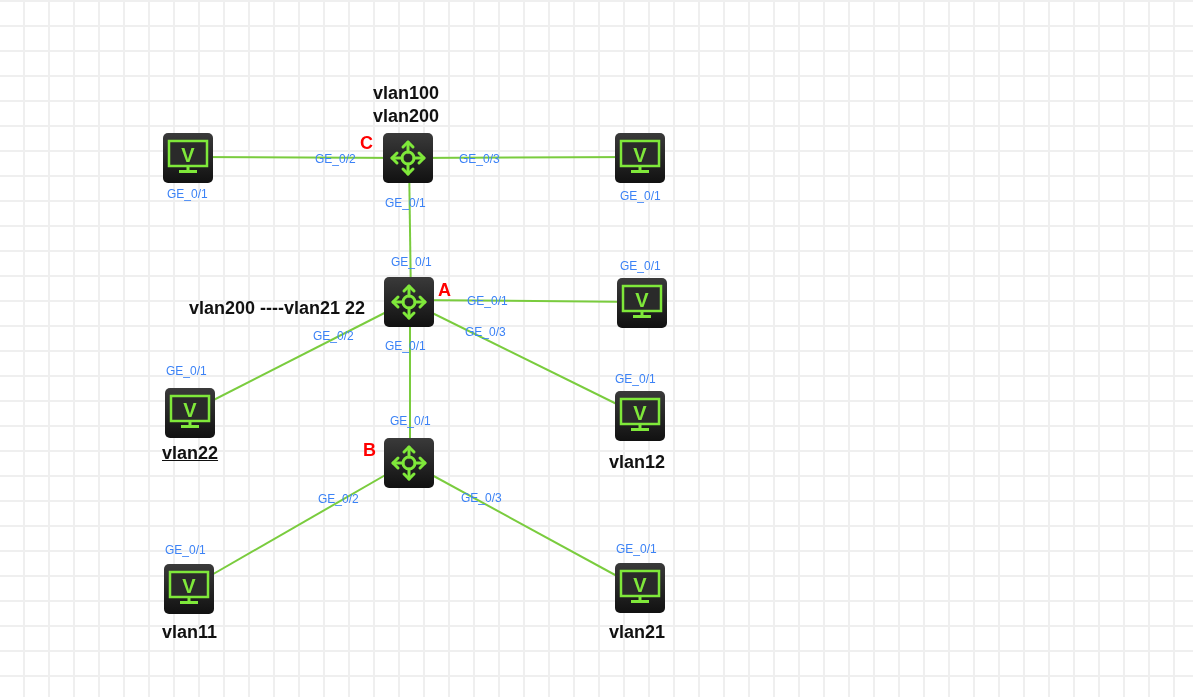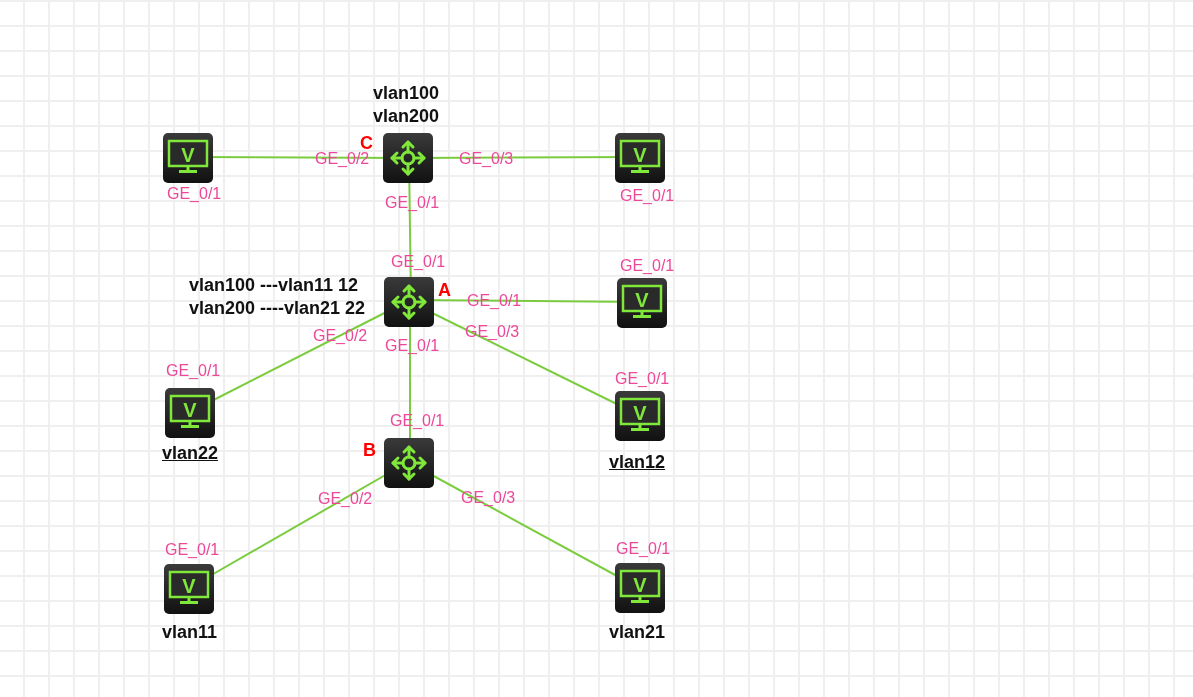--- a/index.html
+++ b/index.html
@@ -11,21 +11,21 @@
       linear-gradient(to bottom, #efefef 0, #efefef 2px, transparent 2px);
     background-size:25px 25px, 25px 25px;
     background-position:23px 0, 0 0;
     font-family:"Liberation Sans", sans-serif;
   }
   #canvas { position:absolute; left:12px; top:0; width:1193px; height:673px; }
   svg.links { position:absolute; left:0; top:0; }
   .node { position:absolute; width:50px; height:50px; border-radius:5px;
     background:linear-gradient(#3a3a3a, #111111); box-sizing:border-box; }
   .node svg { position:absolute; left:0; top:0; }
-  .port { position:absolute; font-size:16px; color:#ec4899; white-space:nowrap; line-height:14px;text-align:right; }
+  .port { position:absolute; font-size:12px; color:#3b82f6; white-space:nowrap; line-height:14px;text-align:right; }
   .name { position:absolute; font-size:18px; font-weight:bold; color:#111; white-space:nowrap; line-height:22px; }
   .tag { position:absolute; font-size:18px; font-weight:bold; color:#ff0000; line-height:20px; }
 </style>
 </head>
 <body>
 
 <div id="canvas">
 
   <svg class="links" width="1193" height="697">
     <line x1="396" y1="158" x2="176" y2="157" stroke="#7acc3e" stroke-width="2"></line>
@@ -75,21 +75,20 @@
     <svg width="50" height="50" viewBox="0 0 50 50">
       <rect x="6" y="8" width="38" height="25" fill="#2a2a2a" stroke="#7fe83a" stroke-width="2.5"></rect>
       <text x="25" y="29" text-anchor="middle" font-family="Liberation Sans, sans-serif" font-size="20" font-weight="bold" fill="#7fe83a">V</text>
       <rect x="23.5" y="33" width="3" height="4" fill="#7fe83a"></rect>
       <rect x="16" y="37" width="18" height="3" fill="#7fe83a"></rect>
     </svg>
   </div>
   <div class="port" style="left:608px; top:189px;">GE_0/1</div>
 
   <div class="port" style="left:379px; top:255px;">GE_0/1</div>
-  <div class="name" style="left:177px; top:274px;">vlan100  ---vlan11 12</div>
   <div class="name" style="left:177px; top:297px;text-align:center;">vlan200 ----vlan21 22</div>
   <div class="node" style="left:372px; top:277px;">
     <svg width="50" height="50" viewBox="0 0 50 50">
       <g fill="none" stroke="#7fe83a" stroke-width="3" stroke-linecap="round" stroke-linejoin="round">
         <circle cx="25" cy="25" r="6"></circle>
         <line x1="25" y1="19" x2="25" y2="9"></line>
           <polyline points="20,14 25,9 30,14"></polyline>
         <line x1="25" y1="31" x2="25" y2="41"></line>
           <polyline points="20,36 25,41 30,36"></polyline>
         <line x1="19" y1="25" x2="9" y2="25"></line>
@@ -128,21 +127,21 @@
 
   <div class="port" style="left:603px; top:372px;">GE_0/1</div>
   <div class="node" style="left:603px; top:391px;">
     <svg width="50" height="50" viewBox="0 0 50 50">
       <rect x="6" y="8" width="38" height="25" fill="#2a2a2a" stroke="#7fe83a" stroke-width="2.5"></rect>
       <text x="25" y="29" text-anchor="middle" font-family="Liberation Sans, sans-serif" font-size="20" font-weight="bold" fill="#7fe83a">V</text>
       <rect x="23.5" y="33" width="3" height="4" fill="#7fe83a"></rect>
       <rect x="16" y="37" width="18" height="3" fill="#7fe83a"></rect>
     </svg>
   </div>
-  <div class="name" style="left:597px; top:451px;text-decoration:underline;">vlan12</div>
+  <div class="name" style="left:597px; top:451px;">vlan12</div>
 
   <div class="port" style="left:378px; top:414px;">GE_0/1</div>
   <div class="tag" style="left: 351px; top: 440px; color: rgb(255, 0, 0);">B</div>
   <div class="node" style="left:372px; top:438px;">
     <svg width="50" height="50" viewBox="0 0 50 50">
       <g fill="none" stroke="#7fe83a" stroke-width="3" stroke-linecap="round" stroke-linejoin="round">
         <circle cx="25" cy="25" r="6"></circle>
         <line x1="25" y1="19" x2="25" y2="9"></line>
           <polyline points="20,14 25,9 30,14"></polyline>
         <line x1="25" y1="31" x2="25" y2="41"></line>

